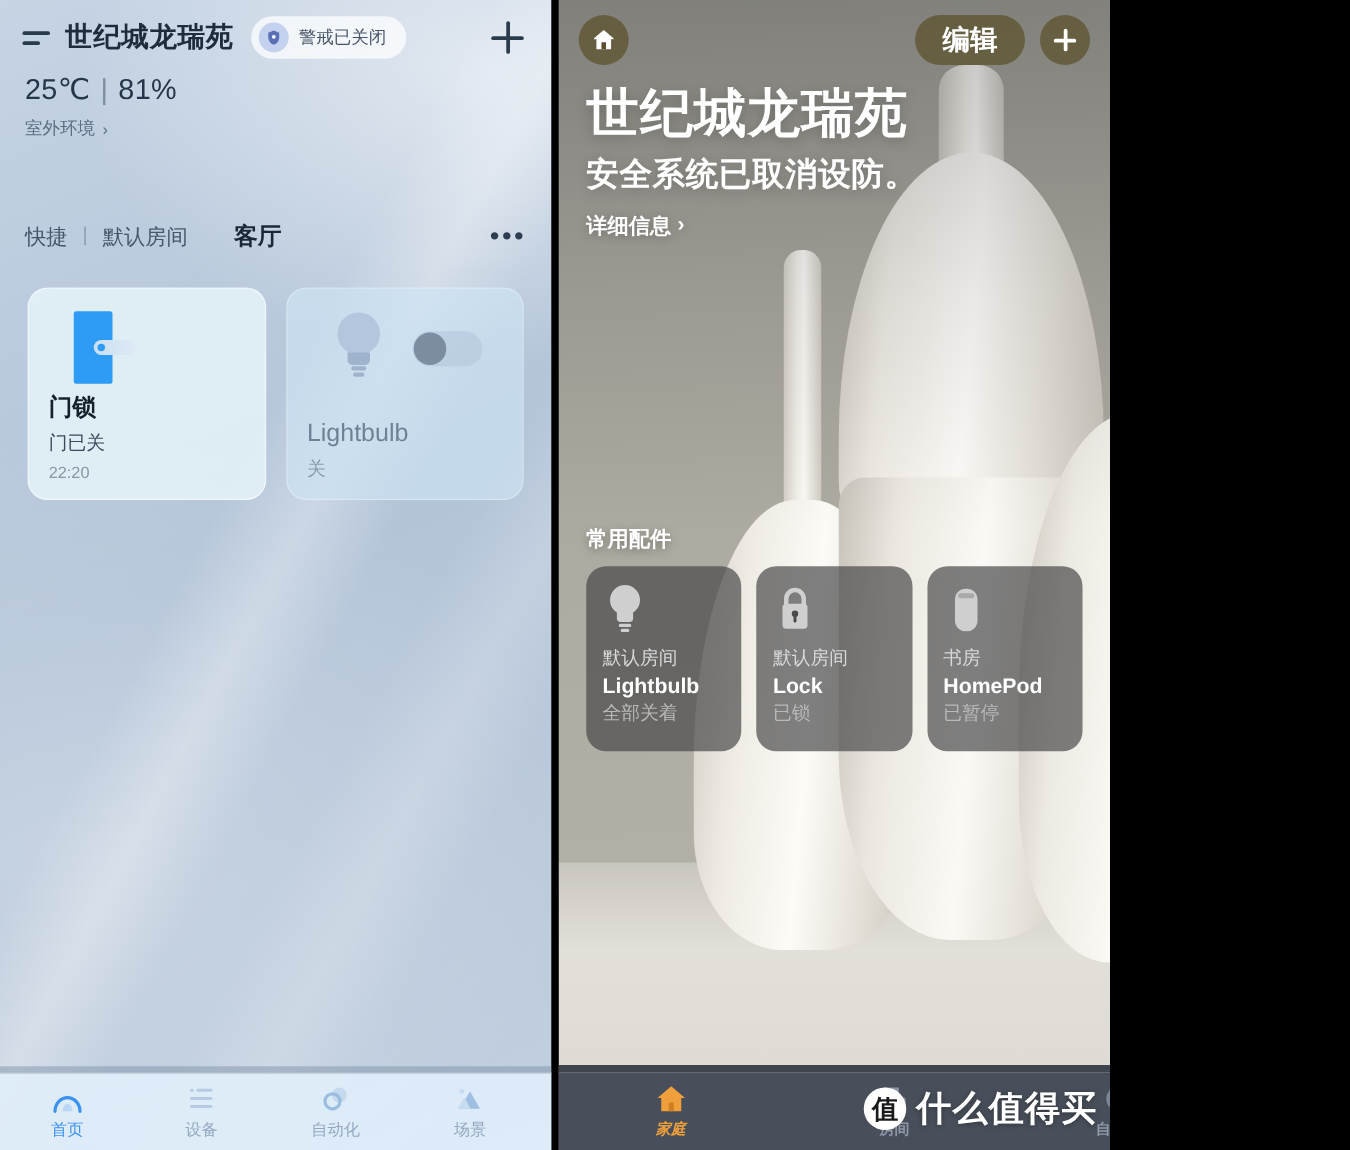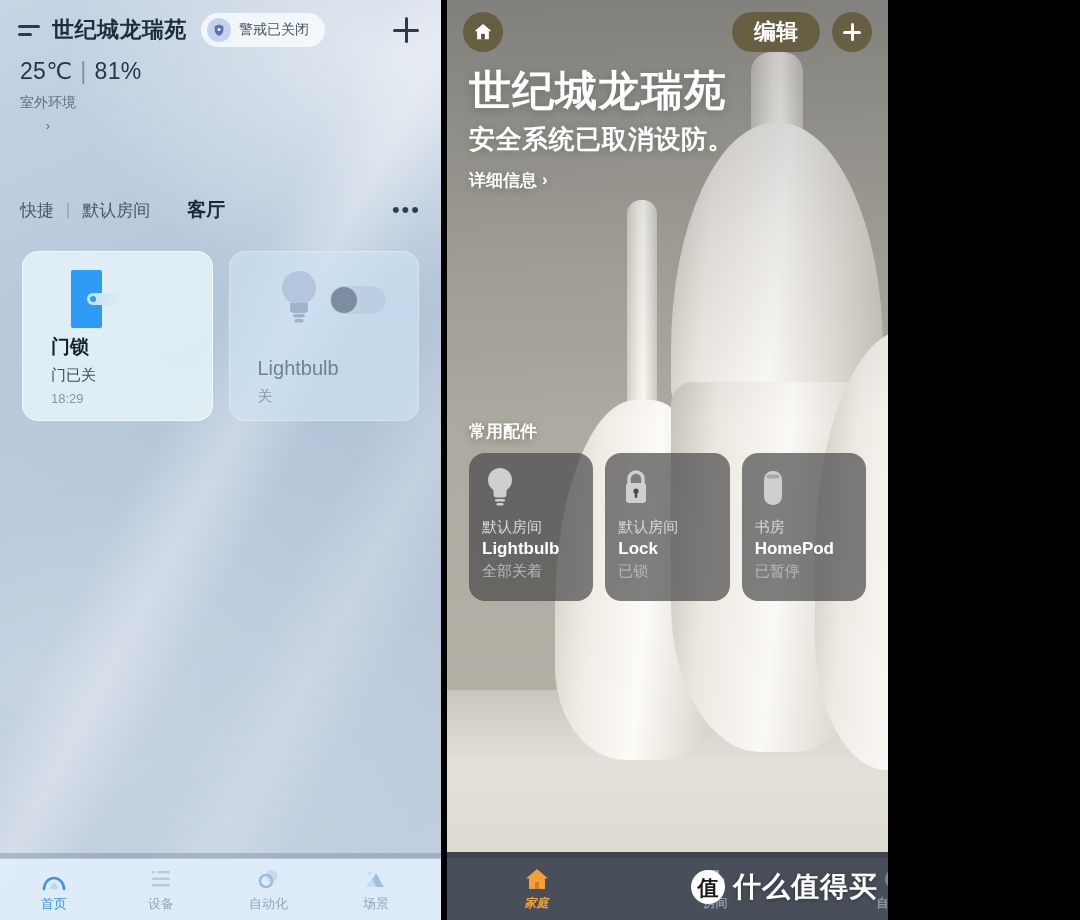--- a/index.html
+++ b/index.html
@@ -86,21 +86,21 @@
   }
   .plus-btn::before { left: 4px; right: 4px; top: 15.5px; height: 3px; }
   .plus-btn::after  { top: 4px; bottom: 4px; left: 15.5px; width: 3px; }
 
   
   .l-weather { padding: 12px 20px 0 20px; }
   .w-main { font-size: 23px; color: #25354a; font-weight: 400; letter-spacing: .3px; }
   .w-main .sep { color: #7d8ea3; margin: 0 8px; font-weight: 300; }
   .w-sub {
     margin-top: 9px; font-size: 14px; color: #5d6e82;
-    display: inline-flex; align-items: center; gap: 6px; flex-direction: column;
+    display: inline-flex; align-items: center; gap: 6px;
   }
   .w-sub .chev { font-size: 13px; color:#5d6e82; }
 
   
   .l-tabs {
     display: flex; align-items: center;
     padding: 0 20px; margin-top: 60px; height: 34px;
   }
   .tab {
     font-size: 17px; color: #46576c; cursor: pointer; white-space: nowrap;
@@ -115,21 +115,21 @@
 
   
   .l-cards {
     display: flex; gap: 16px;
     padding: 0 22px; margin-top: 24px;
   }
   .dcard {
     width: 238px; height: 170px;
     border-radius: 16px;
     position: relative;
-    padding: 16px 16px 14px 28px;
+    padding: 16px 16px 14px 16px;
     display: flex; flex-direction: column;
     cursor: pointer;
   }
   .dcard.lock {
     background: rgba(232,246,250,.80);
     border: 1px solid rgba(255,255,255,.55);
   }
   .dcard.bulb {
     background: rgba(207,229,245,.62);
     border: 1px solid rgba(255,255,255,.30);
@@ -434,21 +434,21 @@
           <div class="dcard-icon">
             <div class="door-icon">
               <span class="leaf"></span>
               <span class="handle"></span>
               <span class="knob"></span>
             </div>
           </div>
           <div class="dcard-body">
             <div class="d-name">门锁</div>
             <div class="d-state">门已关</div>
-            <div class="d-time">18:29</div>
+            <div class="d-time">22:20</div>
           </div>
         </div>
 
         <div class="dcard bulb">
           <div class="dcard-icon">
             <span class="bulb-icon">
               <svg viewBox="0 0 46 58" fill="none">
                 <circle cx="23" cy="20" r="17" fill="#b3c6dd"></circle>
                 <path d="M14 35h18v6a4 4 0 0 1-4 4h-10a4 4 0 0 1-4-4v-6Z" fill="#9fb3cc"></path>
                 <rect x="17" y="46" width="12" height="3.4" rx="1.7" fill="#9fb3cc"></rect>

